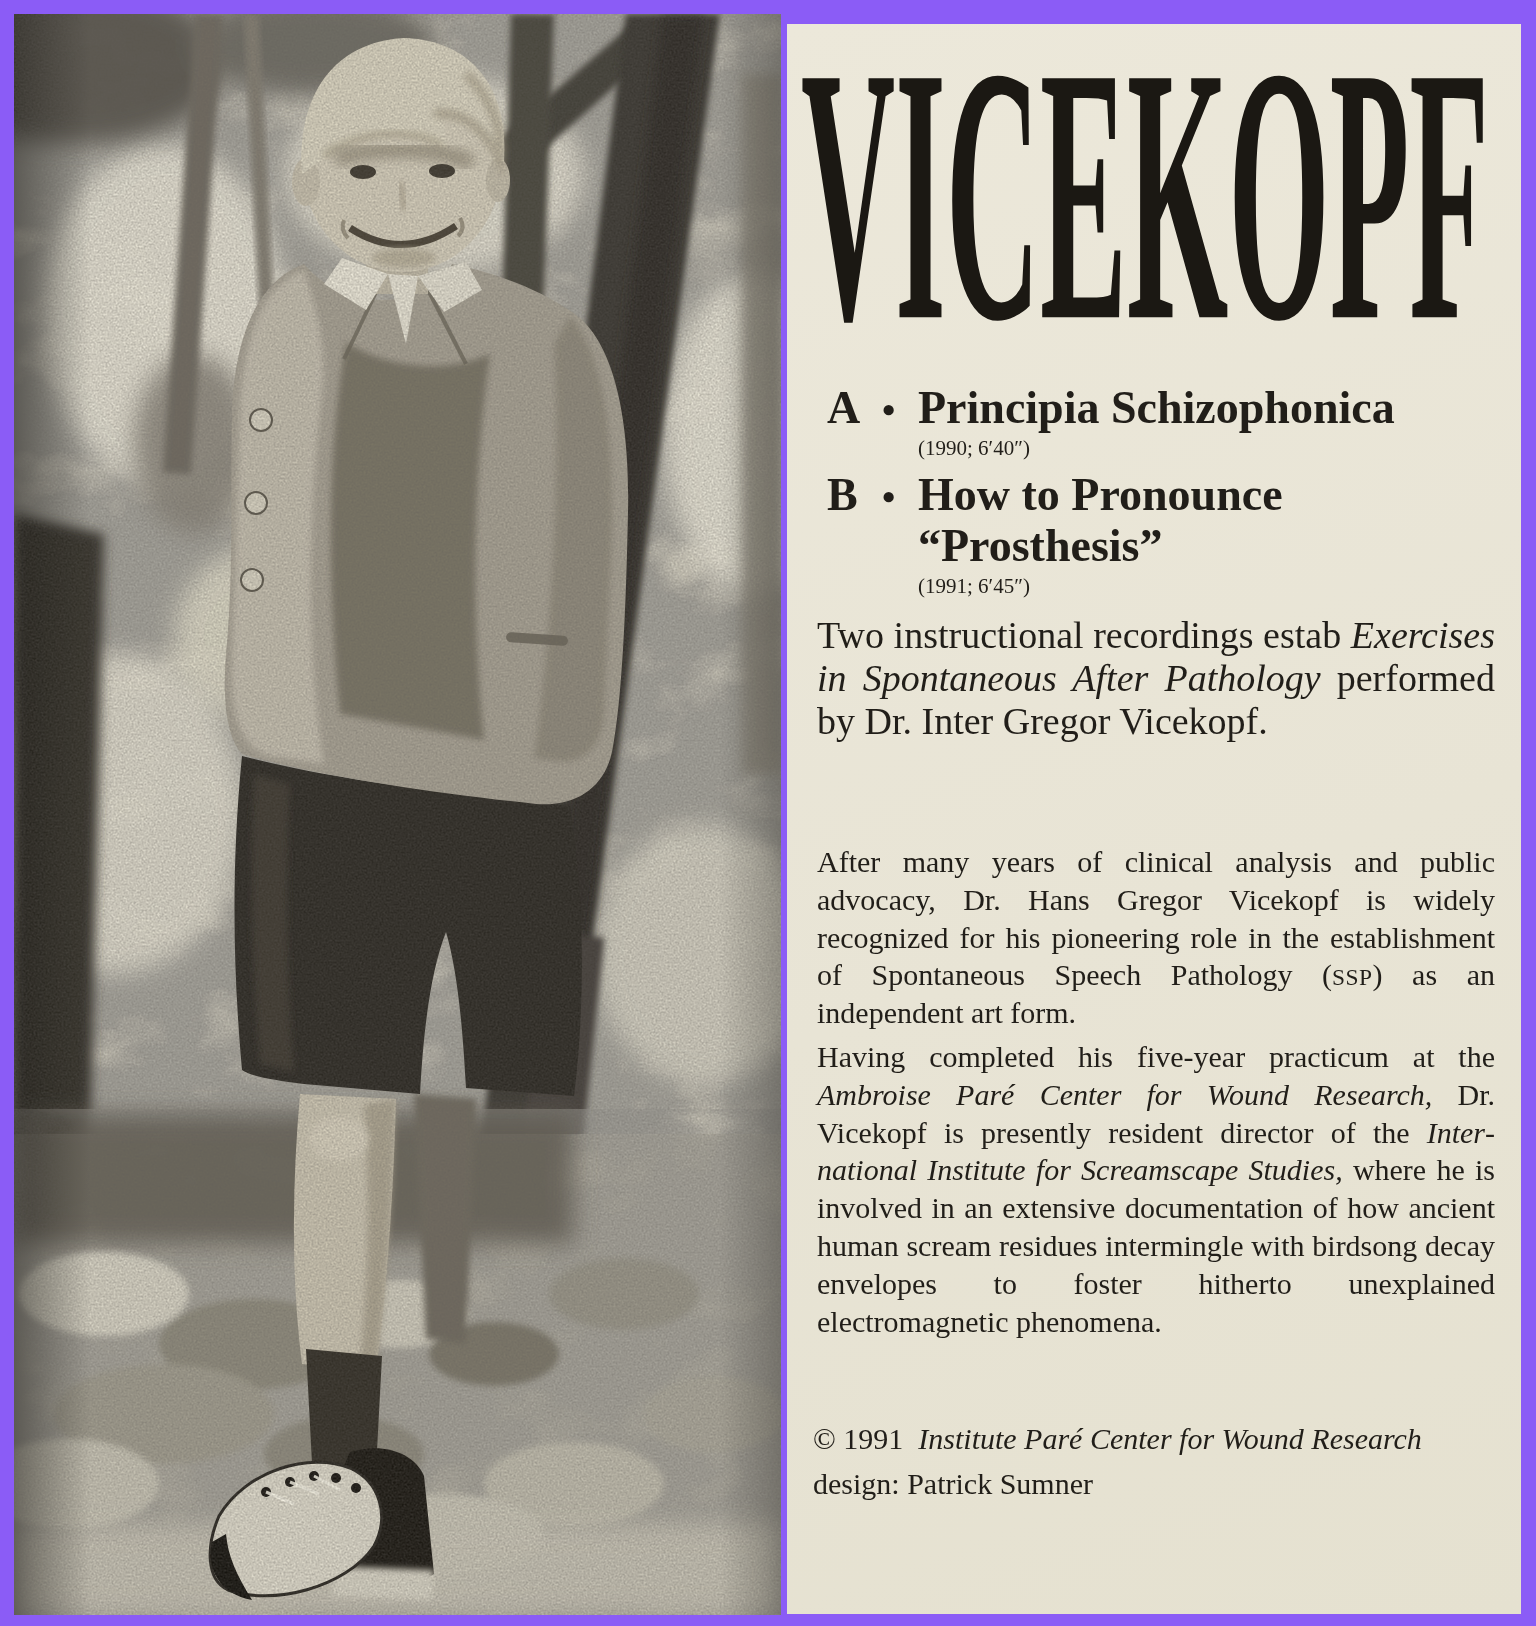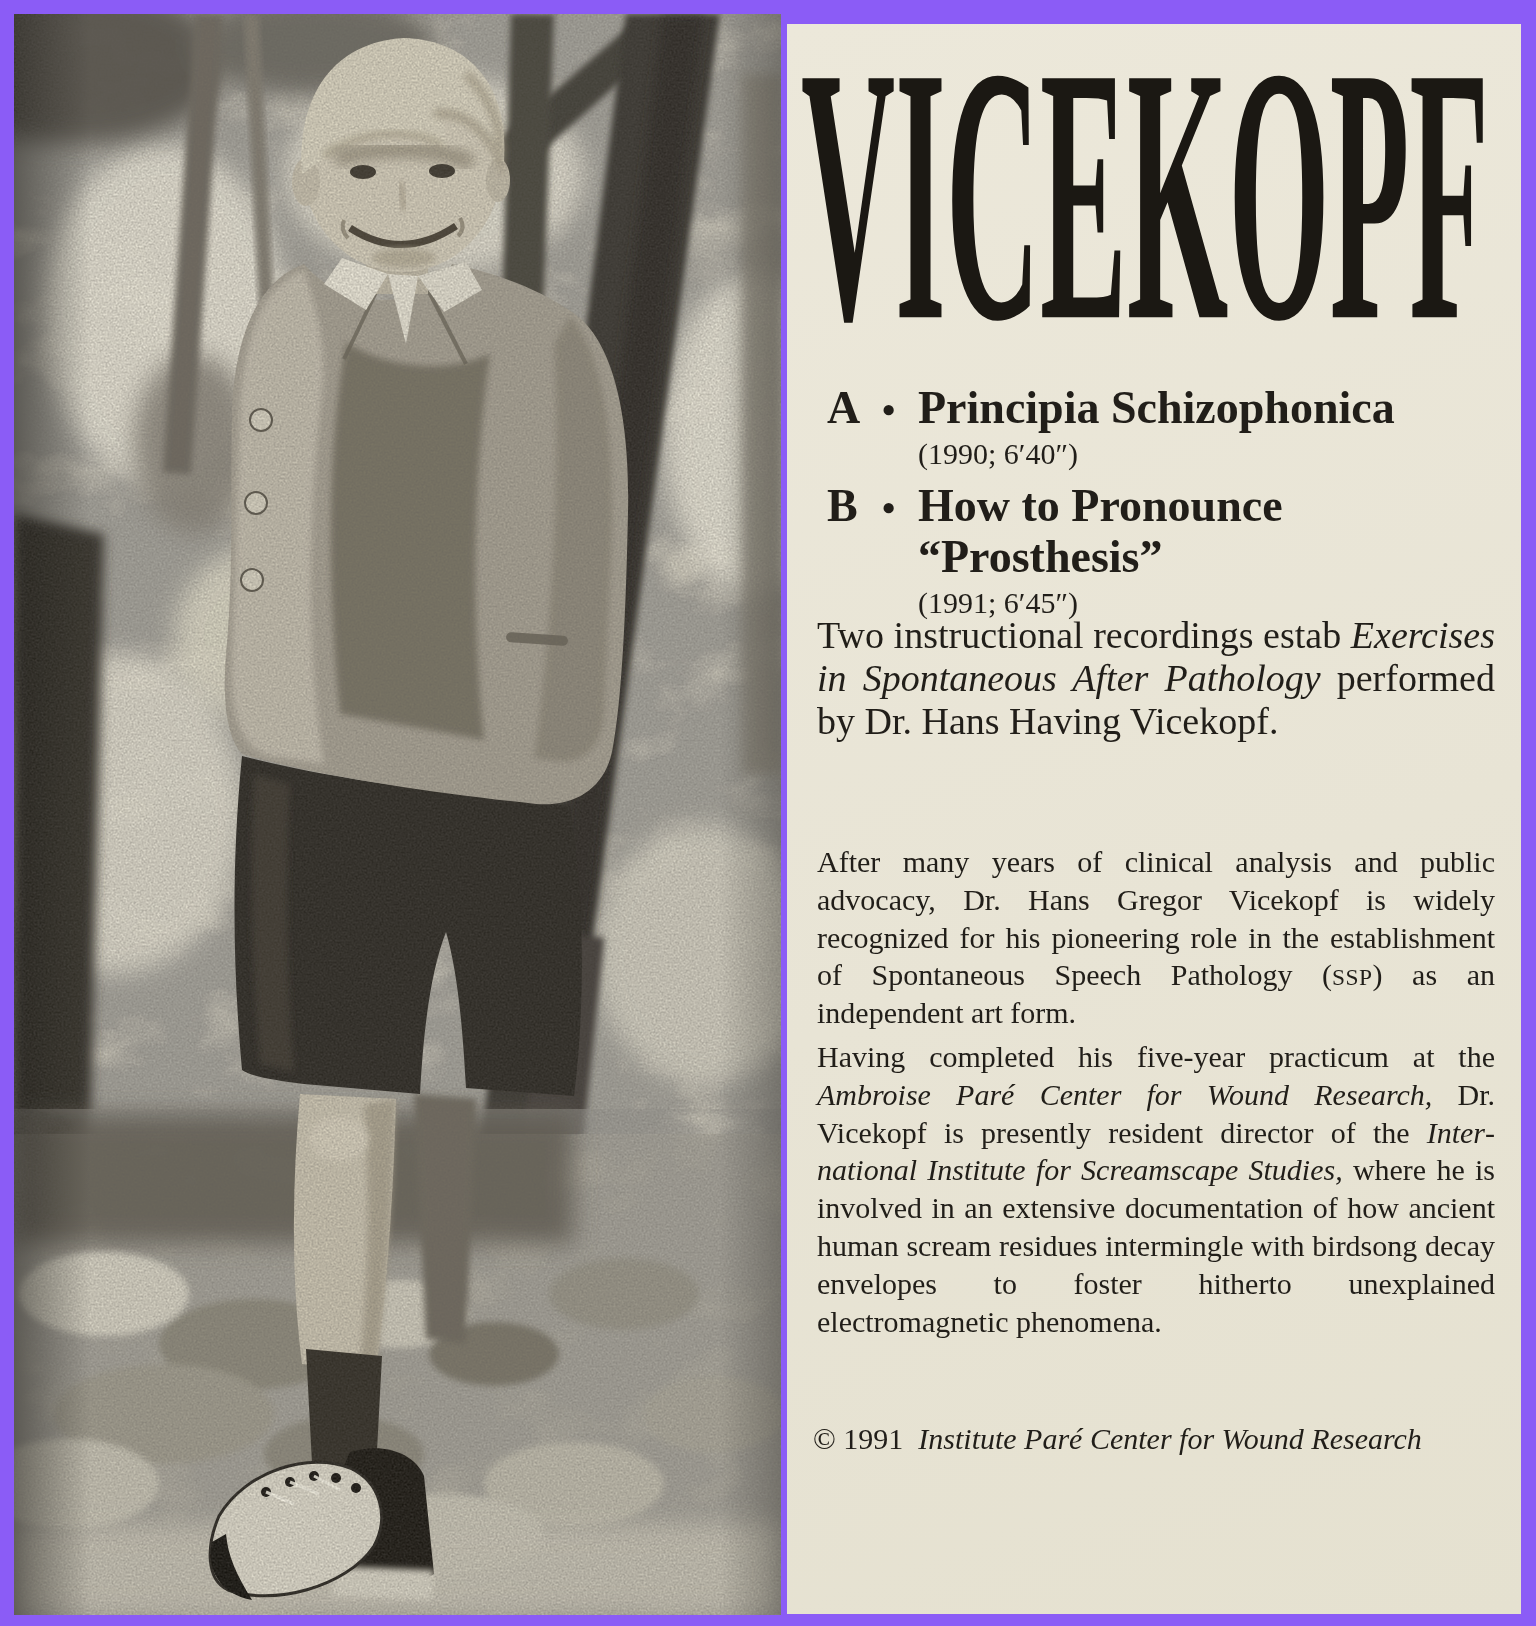--- a/index.html
+++ b/index.html
@@ -19,21 +19,21 @@
     background:linear-gradient(160deg,#ece8da 0%,#e8e4d5 55%,#e5e1d0 100%);
   }
   .title-wrap{position:absolute;left:12px;top:50px;width:692px;height:266px;}
   .title-svg{display:block;width:100%;height:100%;}
   .title-text{font-family:"Liberation Serif",serif;font-weight:700;fill:#1b1813;}
   .tracks{position:absolute;left:40px;top:358px;width:676px;}
   .track{display:flex;align-items:baseline;}
   .t-side{width:55px;font-weight:700;font-size:46px;line-height:1.1;}
   .t-bullet{width:36px;font-weight:700;font-size:38px;line-height:1.1;}
   .t-title{font-weight:700;font-size:46px;line-height:1.12;max-width:560px;}
-  .t-details{margin:2px 0 8px 91px;font-size:30px;line-height:1.2;}
+  .t-details{margin:2px 0 8px 91px;font-size:21px;line-height:1.2;}
   .intro{
     position:absolute;left:30px;top:590px;width:678px;margin:0;
     font-size:38px;line-height:1.13;text-align:justify;
   }
   .bio{
     position:absolute;left:30px;width:678px;margin:0;
     font-size:30px;line-height:1.26;text-align:justify;
   }
   .b1{top:819px;}
   .b2{top:1014px;}
@@ -199,24 +199,25 @@
       </div>
       <div class="t-details">(1990; 6′40″)</div>
       <div class="track">
         <span class="t-side">B</span>
         <span class="t-bullet">•</span>
         <span class="t-title">How to Pronounce “Prosthesis”</span>
       </div>
       <div class="t-details">(1991; 6′45″)</div>
     </div>
 
-    <p class="intro"><span>Two instructional recordings estab </span><span class="it">Exer­cises in Spontaneous After Pathology</span><span> performed by Dr. Hans Having Vicekopf.</span></p>
+    <p class="intro"><span>Two instructional recordings estab </span><span class="it">Exer­cises in Spontaneous After Pathology</span><span> performed by Dr. Inter Gregor Vicekopf.</span></p>
     <p class="bio b1"><span>After many years of clinical analysis and public advocacy, Dr. Hans Gregor Vicekopf is widely recognized for his pioneering role in the estab­lishment of Spontaneous Speech Pathology (</span><span class="sc">SSP</span><span>) as an independent art form.</span></p>
     <p class="bio b2"><span>Having completed his five-year practicum at the </span><span class="it">Ambroise Paré Center for Wound Research,</span><span> Dr. Vicekopf is presently resident director of the </span><span class="it">Inter­national Institute for Screamscape Studies,</span><span> where he is involved in an extensive documentation of how ancient human scream residues intermingle with birdsong decay envelopes to foster hitherto unexplained electromagnetic phenomena.</span></p>
 
     <div class="footer">
       <div class="copy-line"><span>© 1991 </span><span class="it">Institute Paré Center for Wound Research</span></div>
       <div class="cat-line">
+        <span>design: Patrick Sumner</span>
       </div>
     </div>
 
   </div>
 </div>
 
 </body></html>

